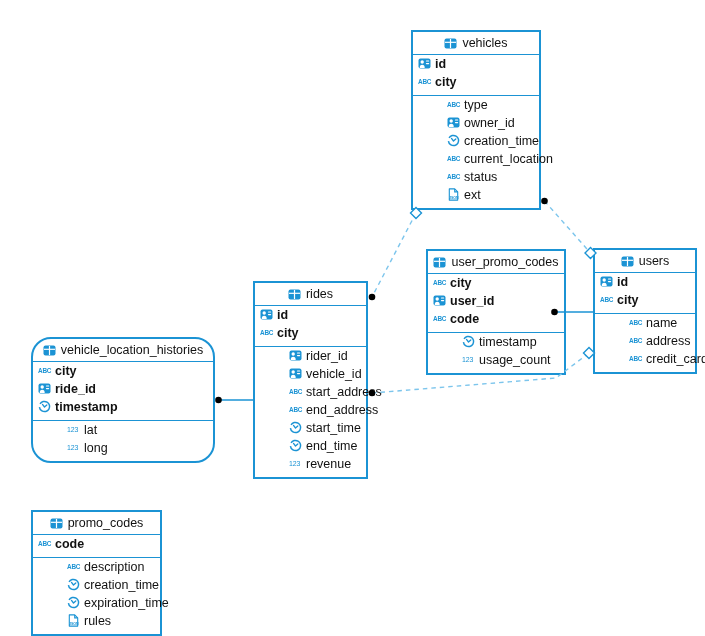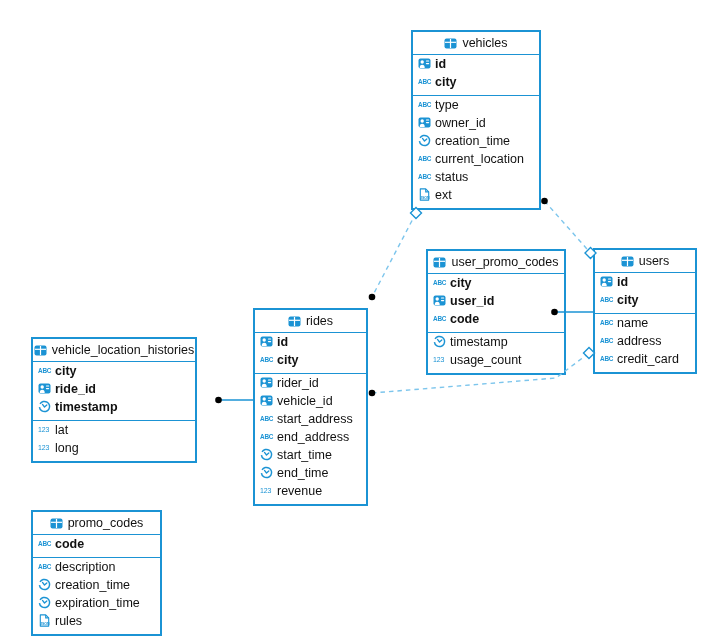--- a/index.html
+++ b/index.html
@@ -29,21 +29,21 @@
   .tbl-header{
     height:22px;
     display:flex;align-items:center;justify-content:center;
     gap:5px;
     border-bottom:1.5px solid var(--blue);
     font-size:12.5px;
     white-space:nowrap;
     padding:0 0;
   }
   .tbl-section{padding:2px 0;}
-  .tbl-section.body-fields{border-top:1.5px solid var(--blue);}
+  .tbl-section.body-fields{border-top:1.5px solid var(--blue);padding-left:29px;}
   .tbl-row{
     height:18px;
     display:flex;align-items:flex-start;
     padding:0 6px 0 5px;
     font-size:12.5px;
     white-space:nowrap;
   }
   .tbl-row .cell-icon{
     width:17px;flex:none;
     display:flex;align-items:center;justify-content:flex-start;
@@ -285,21 +285,21 @@
         <div class="tbl-row">
     <span class="cell-icon">
             <svg width="15" height="13" viewBox="0 0 15 13">
               <text x="0" y="9.2" font-size="6.4" font-weight="bold" fill="#1b93d4" font-family="Liberation Sans, sans-serif" letter-spacing="-0.2">ABC</text>
             </svg>
           </span>
     <span class="field-label">credit_card</span>
   </div>
       </div>
   </div>
-    <div class="db-table" style="left: 253px; top: 308px; width: 115px;">
+    <div class="db-table" style="left: 253px; top: 281px; width: 115px;">
     <div class="tbl-header">
       <span class="hdr-icon">
           <svg width="13" height="13" viewBox="0 0 13 13">
             <rect x="0.5" y="1.5" width="12" height="10" rx="2" fill="#1b93d4"></rect>
             <line x1="1" y1="5.3" x2="12" y2="5.3" stroke="#fff" stroke-width="1.2"></line>
             <line x1="6.5" y1="2" x2="6.5" y2="11" stroke="#fff" stroke-width="1.2"></line>
           </svg>
         </span>
       <span class="tbl-name">rides</span>
     </div>
@@ -387,21 +387,21 @@
         <div class="tbl-row">
     <span class="cell-icon">
             <svg width="15" height="13" viewBox="0 0 15 13">
               <text x="0" y="9.4" font-size="7" fill="#1b93d4" font-family="Liberation Sans, sans-serif" letter-spacing="-0.2">123</text>
             </svg>
           </span>
     <span class="field-label">revenue</span>
   </div>
       </div>
   </div>
-    <div class="db-table" style="left: 31px; top: 337px; width: 166px;">
+    <div class="db-table" style="left: 31px; top: 337px; width: 184px; border-radius: 20px;">
     <div class="tbl-header">
       <span class="hdr-icon">
           <svg width="13" height="13" viewBox="0 0 13 13">
             <rect x="0.5" y="1.5" width="12" height="10" rx="2" fill="#1b93d4"></rect>
             <line x1="1" y1="5.3" x2="12" y2="5.3" stroke="#fff" stroke-width="1.2"></line>
             <line x1="6.5" y1="2" x2="6.5" y2="11" stroke="#fff" stroke-width="1.2"></line>
           </svg>
         </span>
       <span class="tbl-name">vehicle_location_histories</span>
     </div>

